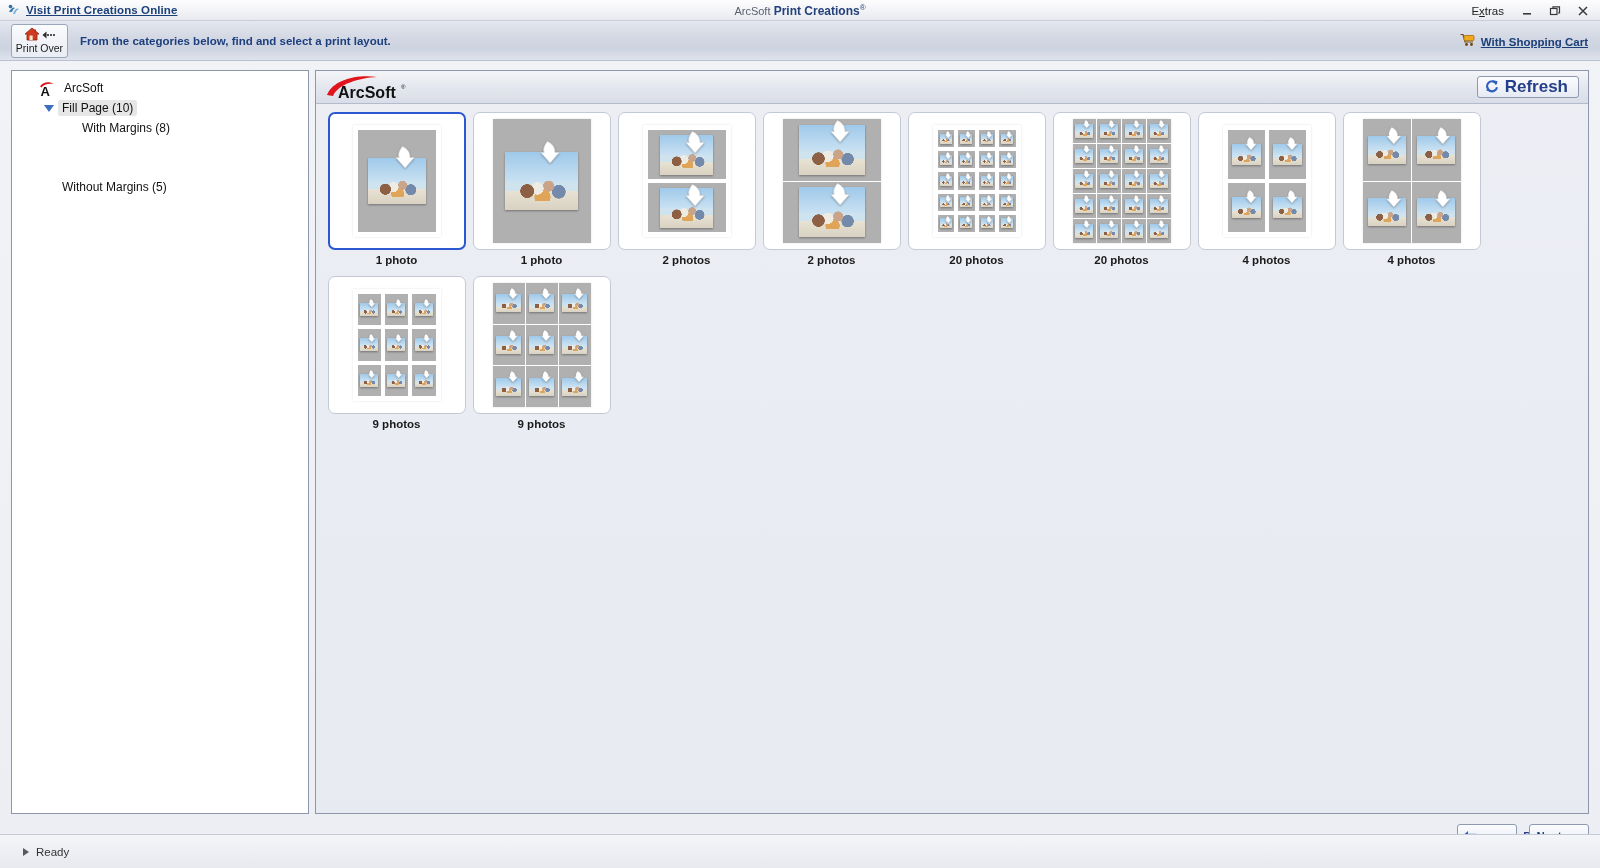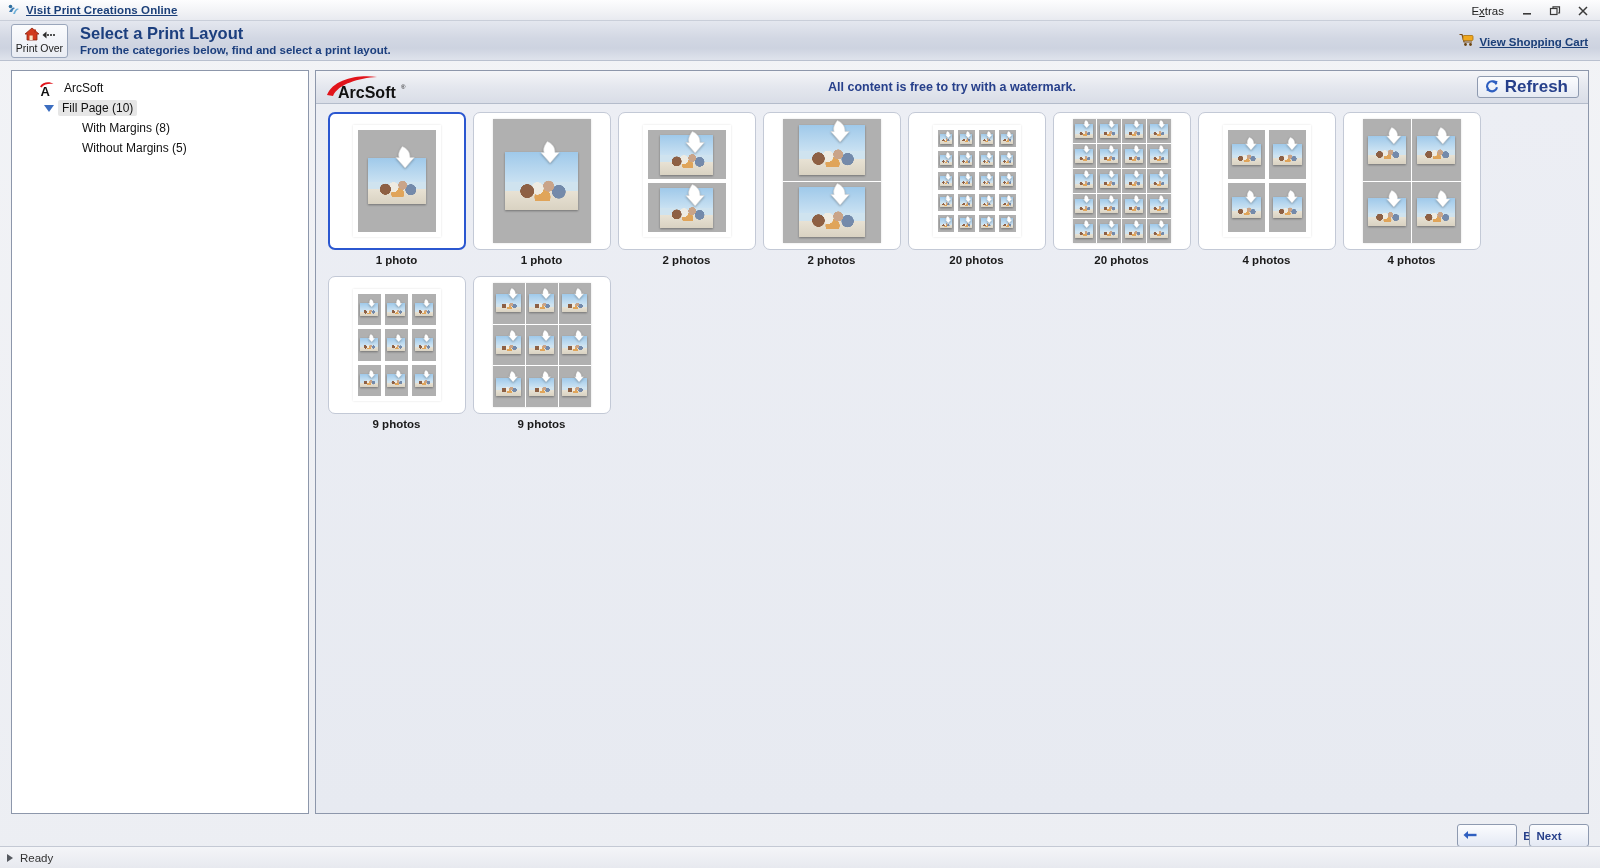--- a/index.html
+++ b/index.html
@@ -158,24 +158,24 @@
     background:linear-gradient(180deg,#fbfcfe 0%,#e4e9f4 100%);
     border:1px solid #8e9ab0; border-radius:3px;
     display:flex; align-items:center; justify-content:center; gap:6px;
     cursor:pointer;
   }
   .navbtn span{ font-size:11.5px; font-weight:bold; color:#27408b;margin-left:40px; }
   .btn-back{ right:83px; }
   .btn-next{ right:11px; }
 
   .statusbar{
-    position:absolute; left:0; right:0; bottom:0; height:22px;
+    position:absolute; left:0; right:0; bottom:0; height:34px;
     background:linear-gradient(180deg,#f4f5f8 0%,#e7e9ef 100%);
     border-top:1px solid #c4c9d4;
-    display:flex; align-items:center; gap:7px; padding-left:7px;
+    display:flex; align-items:center; gap:7px; padding-left:23px;
   }
   .status-text{ font-size:11.5px; color:#333; }
   .st-tri{ width:0;height:0; border-left:6px solid #55595f;
            border-top:4px solid transparent; border-bottom:4px solid transparent; }
 </style>
 </head>
 <body>
 
 <div class="app">
 
@@ -184,20 +184,24 @@
       <span class="tb-icon">
         <svg width="14" height="14" viewBox="0 0 14 14">
           <path d="M2 9 q3-6 6-4 q-2 1-3 4z" fill="#3f7fb5"></path>
           <path d="M6 11 q3-7 6-5 q-3 1-4 5z" fill="#6fb0d8"></path>
           <circle cx="3.5" cy="3.5" r="1.8" fill="#2f6f9f"></circle>
         </svg>
       </span>
       <span class="tb-link">Visit Print Creations Online</span>
     </div>
 
+    <div class="tb-center">
+      <span class="arc">ArcSoft</span>
+      <span class="pc">Print Creations</span><span class="reg">®</span>
+    </div>
 
     <div class="tb-right">
       <span class="extras"><span>E</span><u>x</u><span>tras</span></span>
       <span class="wbtn">
         <svg width="12" height="12" viewBox="0 0 12 12">
             <rect x="2" y="8" width="8" height="1.6" fill="#3a3a3a"></rect>
           </svg>
       </span>
       <span class="wbtn">
         <svg width="12" height="12" viewBox="0 0 12 12">
@@ -225,34 +229,33 @@
           <path d="M0.5 5 L4.5 1.5 V8.5 Z" fill="#2a2a2a"></path>
           <rect x="5" y="4.2" width="2" height="1.6" fill="#2a2a2a"></rect>
           <rect x="8" y="4.2" width="2" height="1.6" fill="#2a2a2a"></rect>
           <rect x="11" y="4.2" width="2" height="1.6" fill="#2a2a2a"></rect>
         </svg>
       </span>
       <span class="so-label">Print Over</span>
     </div>
 
     <div class="head-text">
-      <div class="head-title">Select a Print Layout</div>
       <div class="head-sub">From the categories below, find and select a print layout.</div>
     </div>
 
     <div class="cart">
       <span>
         <svg width="16" height="14" viewBox="0 0 16 14">
           <path d="M0.5 1.5 H3 L5 9 H13" fill="none" stroke="#7a4a13" stroke-width="1.2"></path>
           <rect x="4" y="2.5" width="10" height="5" rx="1" fill="#f0a81e" stroke="#a8700d" stroke-width="0.8"></rect>
           <circle cx="6.5" cy="11.5" r="1.4" fill="#6b4511"></circle>
           <circle cx="11.5" cy="11.5" r="1.4" fill="#6b4511"></circle>
         </svg>
       </span>
-      <span class="cart-label">View Shopping Cart</span>
+      <span class="cart-label">With Shopping Cart</span>
     </div>
   </div>
 
   <div class="body">
 
     <div class="sidebar">
       <div class="tree" id="tree">
           <div class="tnode" style="padding-left: 8px;">
             <span class="tw"></span>
             <span style="display: flex; align-items: center; margin-right: 5px;">
@@ -266,37 +269,36 @@
           <div class="tnode sel" style="padding-left: 28px;">
             <span class="tw">
               <span class="tri open"></span>
             </span>
             <span class="tlabel">Fill Page (10)</span>
           </div>
           <div class="tnode" style="padding-left: 48px;">
             <span class="tw"></span>
             <span class="tlabel">With Margins (8)</span>
           </div>
-          <div class="tnode" style="padding-left: 48px;">
+          <div class="tnode" style="padding-left: 28px; margin-top: 39px;">
             <span class="tw"></span>
             <span class="tlabel">Without Margins (5)</span>
           </div>
         </div>
     </div>
 
     <div class="content">
       <div class="cbar">
         <div class="arclogo">
           <svg width="86" height="26" viewBox="0 0 86 26">
             <path d="M2 21 C8 5, 34 0, 52 3 C34 4, 13 10, 8 22 Z" fill="#e1141b"></path>
             <text x="13" y="24" font-family="Liberation Sans, sans-serif" font-size="16" font-weight="bold" fill="#111">ArcSoft</text>
             <text x="76" y="15" font-family="Liberation Sans, sans-serif" font-size="6" fill="#111">®</text>
           </svg>
         </div>
-        <div class="notice">All content is free to try with a watermark.</div>
         <div class="refresh">
           <span>
             <svg width="14" height="14" viewBox="0 0 14 14">
               <path d="M11.5 5 A5 5 0 1 0 12 8.2" fill="none" stroke="#2f5fc0" stroke-width="2.1"></path>
               <path d="M8.2 1.2 L12.6 2.3 L11 6.2 Z" fill="#2f5fc0"></path>
               <path d="M5.6 12.8 L1.3 11.6 L3 7.8 Z" fill="#2f5fc0"></path>
             </svg>
           </span>
           <span class="refresh-label">Refresh</span>
         </div>

